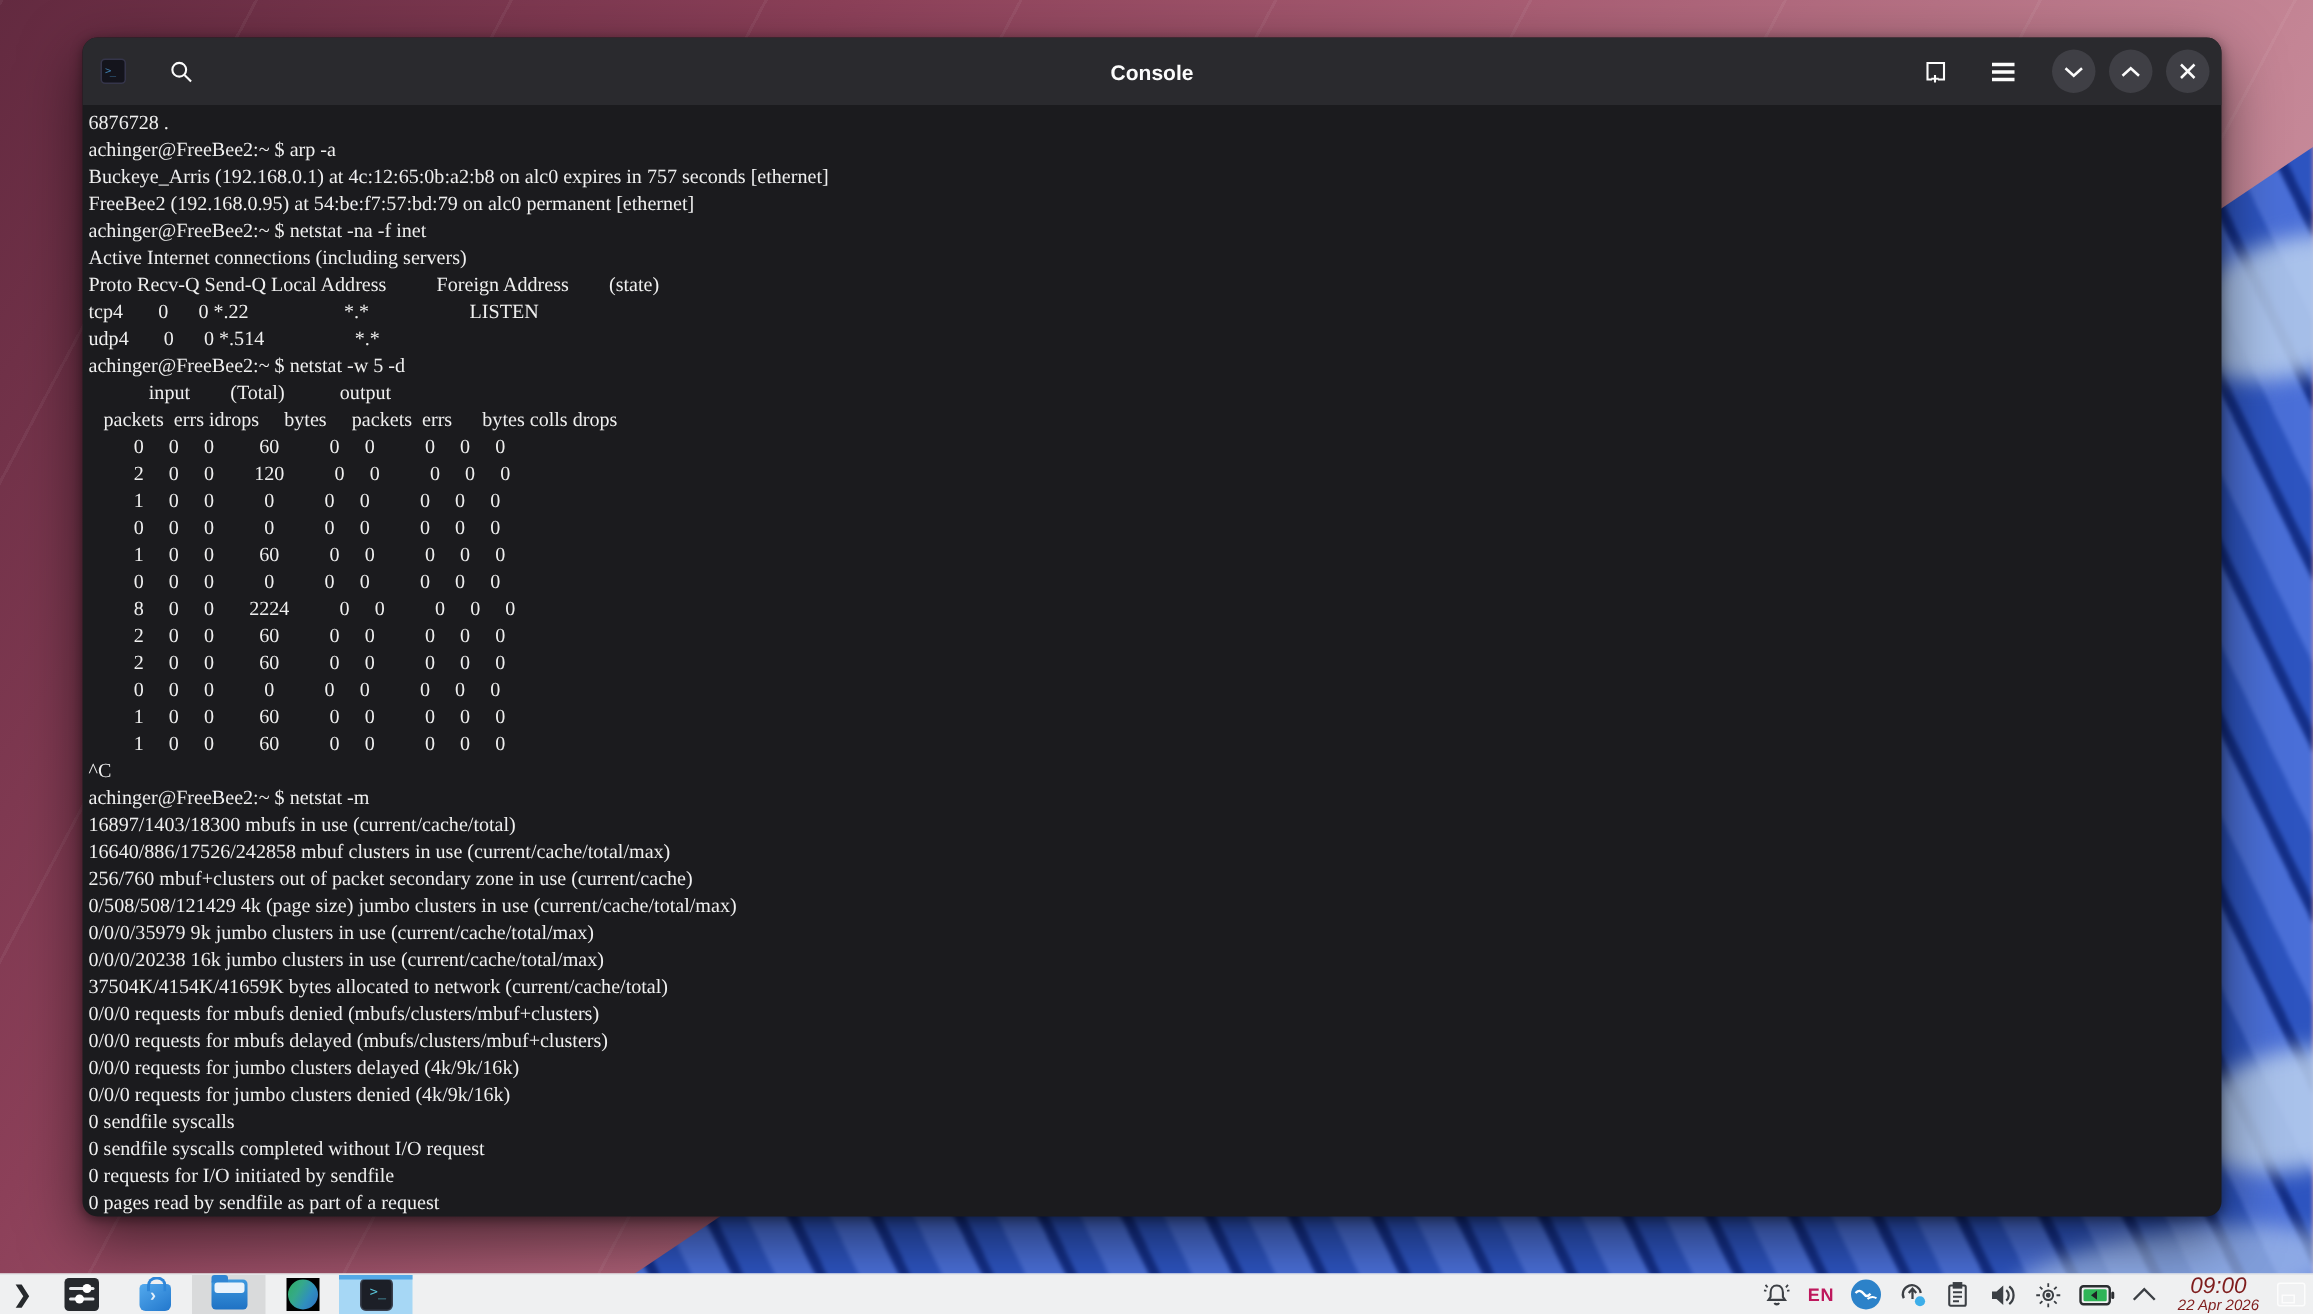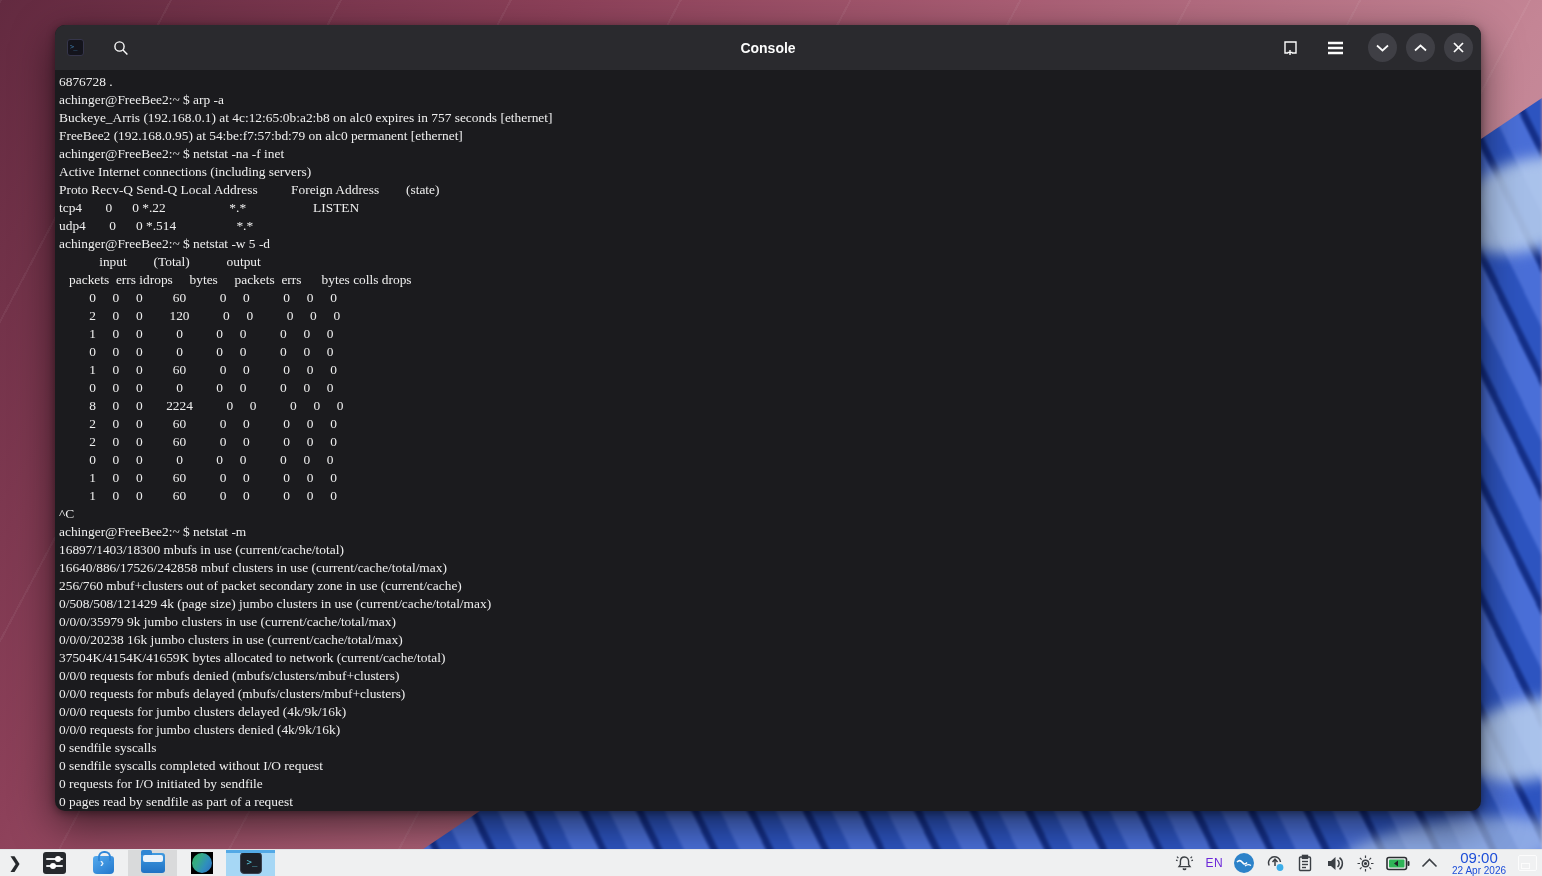--- a/index.html
+++ b/index.html
@@ -98,25 +98,25 @@
   .icon-globe-wrap { width:22px; height:22px; background:#000; display:flex; align-items:center; justify-content:center; }
   .icon-globe { width:20px; height:20px; border-radius:50%;
     background: linear-gradient(120deg, #2fae60 0%, #35a98a 35%, #2f8fbe 65%, #2f6ec0 100%); }
 
   .icon-konsole { width:22px; height:22px; background:#1c1f27; border-radius:4px; border:1px solid #39404e;
     color:#59c4d8; font-family:"DejaVu Sans Mono", monospace; font-size:9px; line-height:19px; padding-left:3px; }
 
   .tray { margin-left:auto; display:flex; align-items:center; gap:11px; color:#3b3f44; }
   .tray-icon { background:none; border:none; padding:0; display:flex; align-items:center; justify-content:center;
                color:#3b3f44; cursor:pointer; }
-  .kb-layout { color:#6d28d9; font-weight:normal; font-size:12px; letter-spacing:0.5px; }
+  .kb-layout { color:#be185d; font-weight:bold; font-size:12px; letter-spacing:0.5px; }
   .oo-circle { width:20px; height:20px; border-radius:50%; background:#2c82c9; display:flex; align-items:center; justify-content:center; }
 
-  .clock { margin-left:14px; margin-right:12px; text-align:center; color:#1d4ed8; cursor:pointer;
-           background:none; border:none; line-height:1; }
+  .clock { margin-left:14px; margin-right:12px; text-align:center; color:#7f1d1d; cursor:pointer;
+           background:none; border:none; line-height:1;font-style:italic; }
   .clock .time { font-size:15px; }
   .clock .date { font-size:10px; margin-top:1px; }
 
   .show-desktop { width:19px; height:16px; border:1.5px solid #fcfcfc; border-radius:2px;
     background:rgba(255,255,255,0.08); margin-right:5px; cursor:pointer; position:relative; }
   .show-desktop::after { content:""; position:absolute; left:2px; bottom:1px; width:7px; height:4px; border:1px solid #fcfcfc; }
 
   svg { display:block; }
 </style>
 </head>

